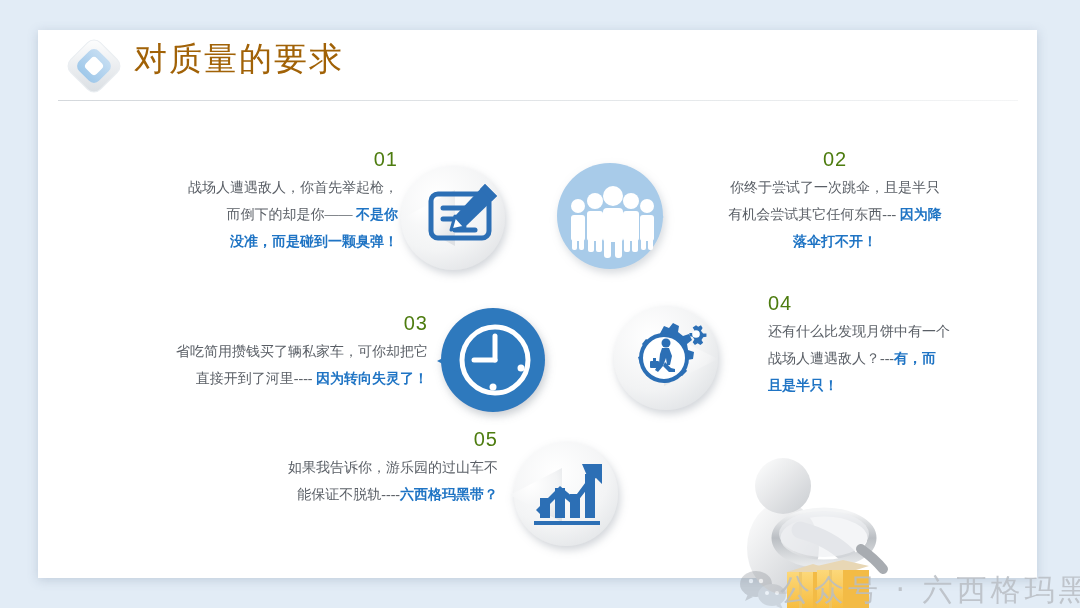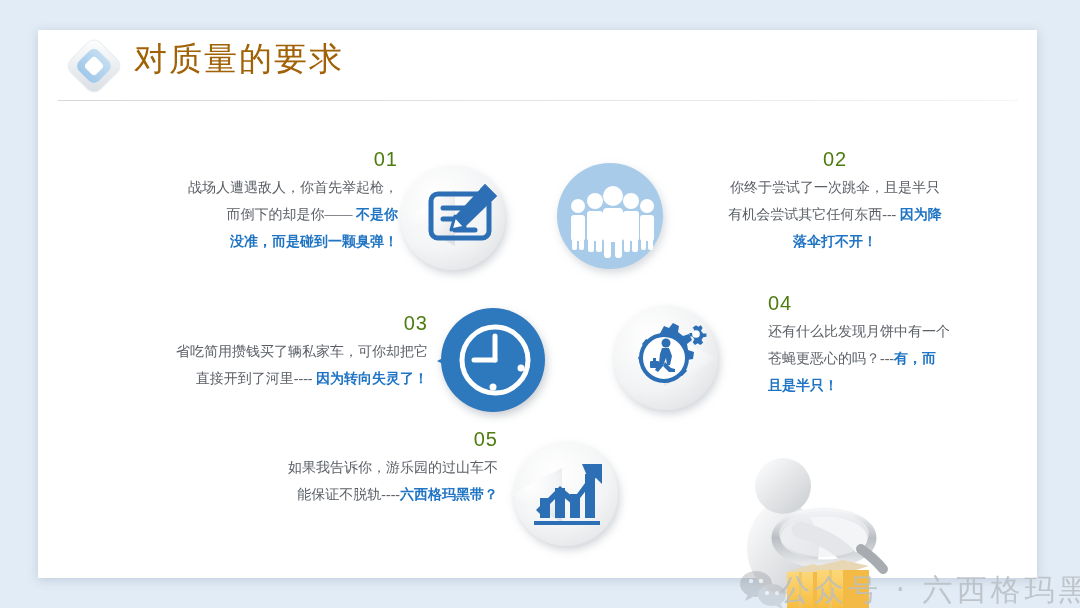--- a/index.html
+++ b/index.html
@@ -242,21 +242,21 @@
               <path d="M0 -16 l4 3 5-3 3 5 -3 5 4 5 6 0 0 6 -6 1 -3 5 3 5 -5 4 -5-3 -5 3 -4-5 3-5 -3-5 -6-1 0-6 6 0 3-5 -3-5z" fill="#2c6fb5"></path>
               <circle cx="0" cy="0" r="7" fill="#ffffff"></circle>
             </g>
           </g>
         </svg>
       </div>
       <div class="txt lalign" style="left:168px;top:0;width:250px;">
         <div class="num">04</div>
         <div class="body">
           <div><span>还有什么比发现月饼中有一个</span></div>
-          <div><span>苍蝇更恶心的吗？---</span><span class="hi">有，而</span></div>
+          <div><span>战场人遭遇敌人？---</span><span class="hi">有，而</span></div>
           <div><span class="hi">且是半只！</span></div>
         </div>
       </div>
     </div>
 
     <div class="blk" style="left:160px;top:398px;width:470px;height:125px;">
       <div class="txt ralign" style="left:0;top:0;width:300px;">
         <div class="num">05</div>
         <div class="body">
           <div><span>如果我告诉你，游乐园的过山车不</span></div>

